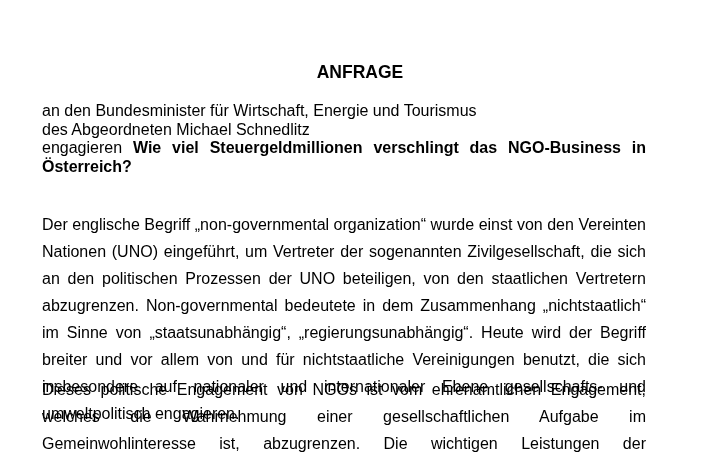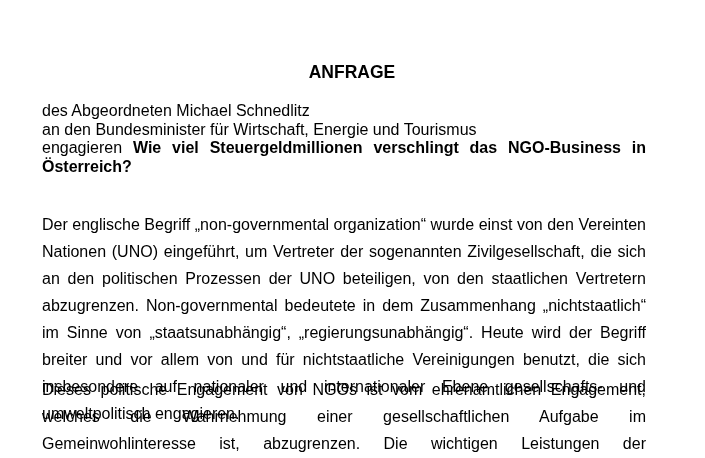--- a/index.html
+++ b/index.html
@@ -17,21 +17,21 @@
     }
     .page {
       position: absolute;
       left: 42px;
       top: 0;
       width: 604px;
     }
     .title {
       position: absolute;
       top: 62px;
-      left: 8px;
+      left: 16px;
       width: 604px;
       text-align: center;
       font-weight: bold;
       font-size: 17.5px;
       line-height: 20px;
       margin: 0;
     }
     .header-block {
       position: absolute;
       top: 102px;
@@ -64,20 +64,20 @@
     #p1 { top: 211px; }
     #p2 { top: 376px; }
   </style>
 </head>
 <body>
 
 <div class="page">
   <h1 class="title">ANFRAGE</h1>
 
   <div class="header-block">
+    <span class="header-line">an den Bundesminister für Wirtschaft, Energie und Tourismus</span>
     <span class="header-line">des Abgeordneten Michael Schnedlitz</span>
-    <span class="header-line">an den Bundesminister für Wirtschaft, Energie und Tourismus</span>
     <span class="subject"><span>engagieren</span> <b>Wie viel Steuergeldmillionen verschlingt das NGO-Business in Österreich?</b></span>
   </div>
 
   <p class="para" id="p1">Der englische Begriff „non-governmental organization“ wurde einst von den Vereinten Nationen (UNO) eingeführt, um Vertreter der sogenannten Zivilgesellschaft, die sich an den politischen Prozessen der UNO beteiligen, von den staatlichen Vertretern abzugrenzen. Non-governmental bedeutete in dem Zusammenhang „nichtstaatlich“ im Sinne von „staatsunabhängig“, „regierungsunabhängig“. Heute wird der Begriff breiter und vor allem von und für nichtstaatliche Vereinigungen benutzt, die sich insbesondere auf nationaler und internationaler Ebene gesellschafts- und umweltpolitisch engagieren.</p>
   <p class="para" id="p2">Dieses politische Engagement von NGOs ist vom ehrenamtlichen Engagement, welches die Wahrnehmung einer gesellschaftlichen Aufgabe im Gemeinwohlinteresse ist, abzugrenzen. Die wichtigen Leistungen der Ehrenamtlichen, etwa bei der Freiwilligen Feuerwehr, im Alpenverein oder im sozialen und kulturellen Bereich, ist unverzichtbar für den gesellschaftlichen Zusammenhalt und verdient höchste</p>
 </div>
 
 </body></html>

